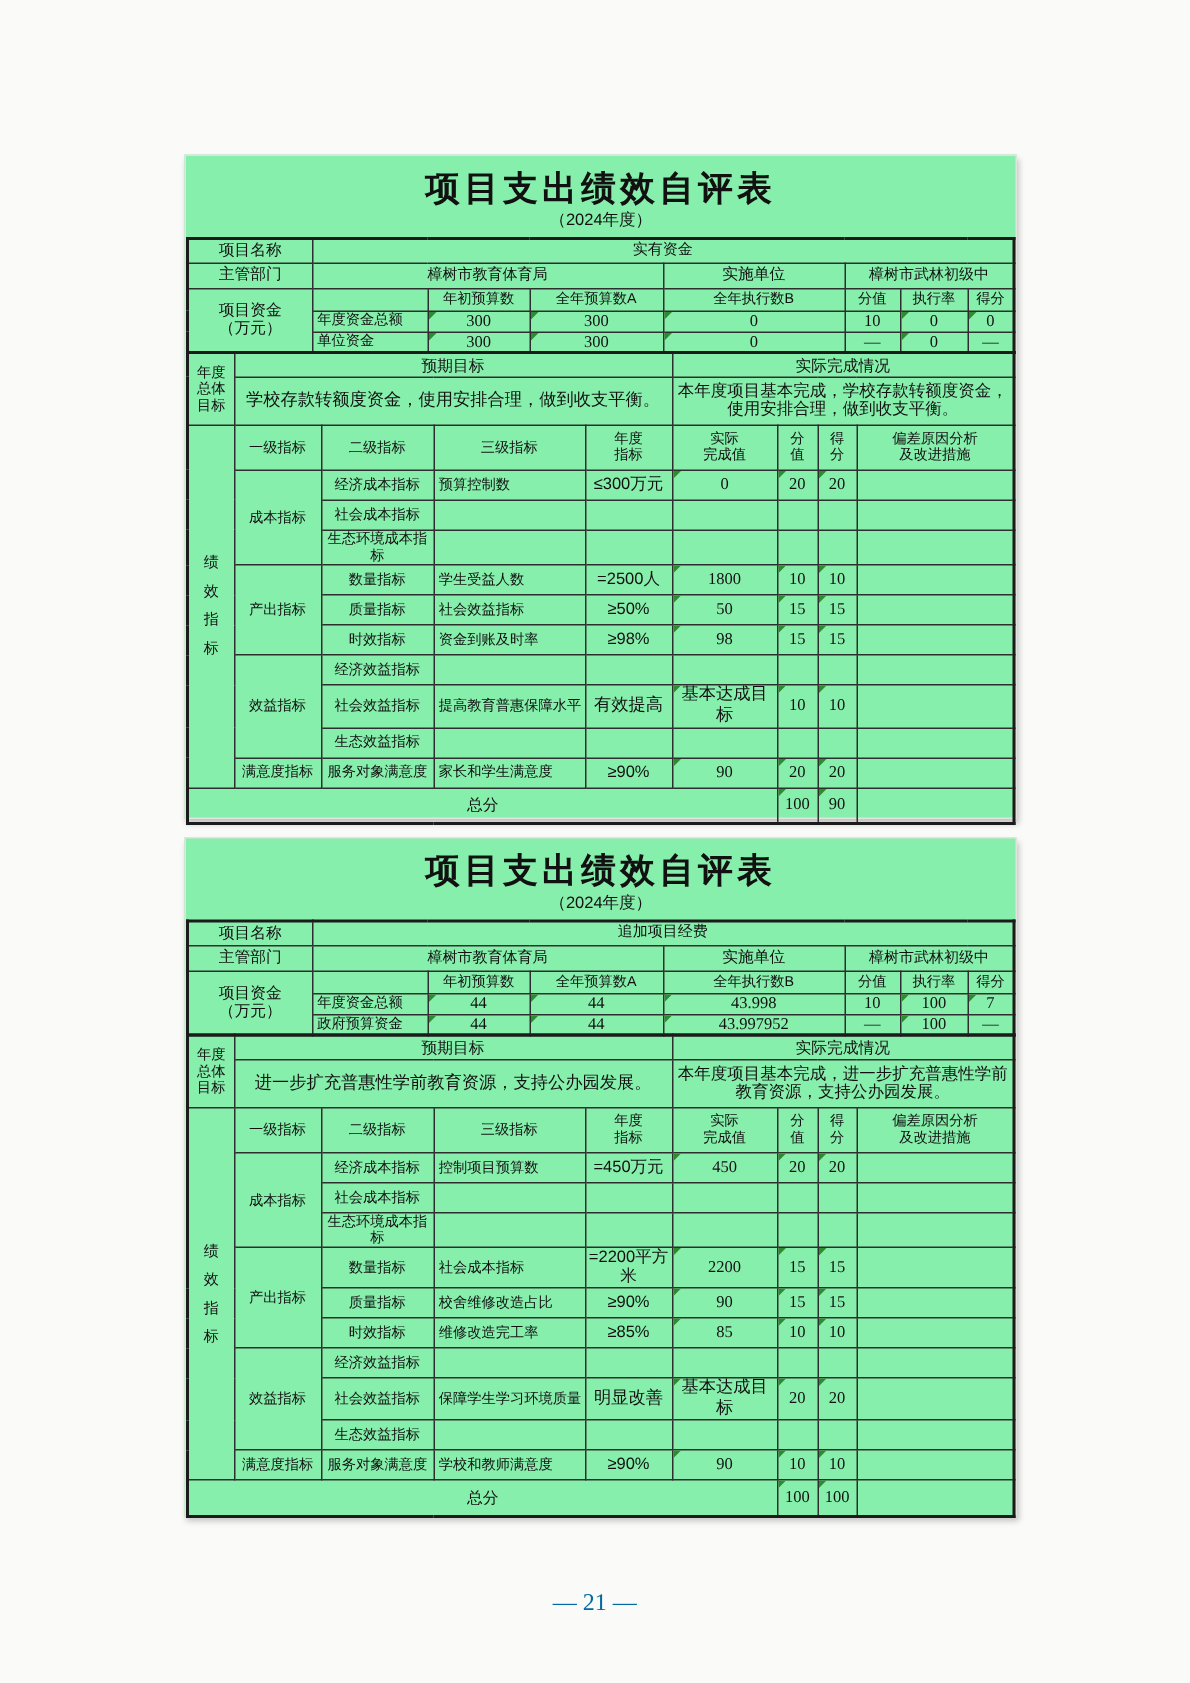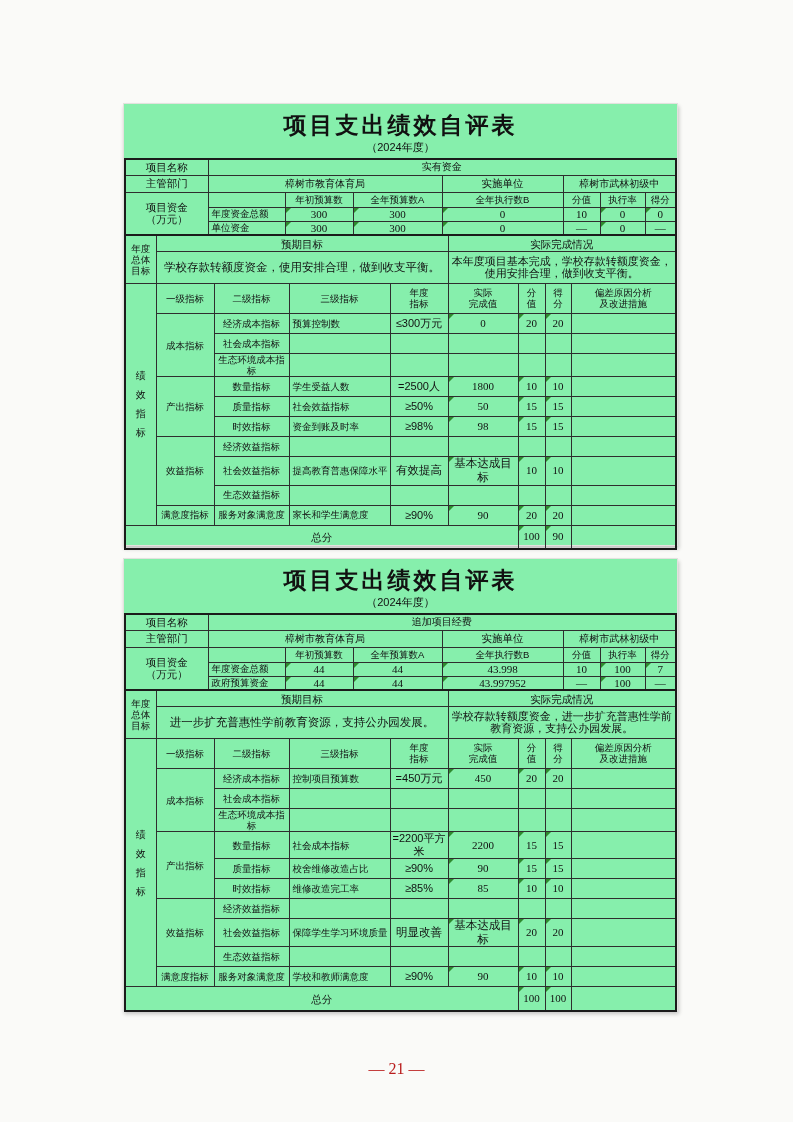--- a/index.html
+++ b/index.html
@@ -47,21 +47,21 @@
   .goal-sm{font-size:11px;padding:1px 3px;margin-top:48px;}
   .bl{display:block;}
   .vert{font-size:10px;line-height:1.9;}
   
   .mk::before{
     content:"";position:absolute;top:0;left:0;width:0;height:0;
     border-top:5px solid #2e8b2e;border-right:5px solid transparent;
   }
   .page-num{
     position:absolute;top:1060px;left:0;width:100%;text-align:center;
-    font-family:"Liberation Serif","DejaVu Serif",serif;font-size:16px;color:#b91c1c;
+    font-family:"Liberation Serif","DejaVu Serif",serif;font-size:16px;color:#0369a1;
   }
 </style>
 </head>
 <body>
 
 <div class="panel" id="panel1">
   <div class="tbl-title">项目支出绩效自评表</div>
   <div class="tbl-period">（2024年度）</div>
 
   <table class="grid info">
@@ -358,21 +358,21 @@
       <td class="hdr" rowspan="2">
             <span class="bl">年度</span>
             <span class="bl">总体</span>
             <span class="bl">目标</span>
           </td>
       <td class="lbl" colspan="4">预期目标</td>
       <td class="lbl" colspan="4">实际完成情况</td>
     </tr>
     <tr class="r32">
       <td class="goal" colspan="4">进一步扩充普惠性学前教育资源，支持公办园发展。</td>
-      <td class="goal goal-sm" colspan="4">学校存款转额度资金，进一步扩充普惠性学前教育资源，支持公办园发展。</td>
+      <td class="goal goal-sm" colspan="4">本年度项目基本完成，进一步扩充普惠性学前教育资源，支持公办园发展。</td>
     </tr>
     <tr class="r30">
       <td class="vert" rowspan="11">
             <span class="bl">绩</span>
             <span class="bl">效</span>
             <span class="bl">指</span>
             <span class="bl">标</span>
           </td>
       <td class="hdr">一级指标</td>
       <td class="hdr">二级指标</td>

